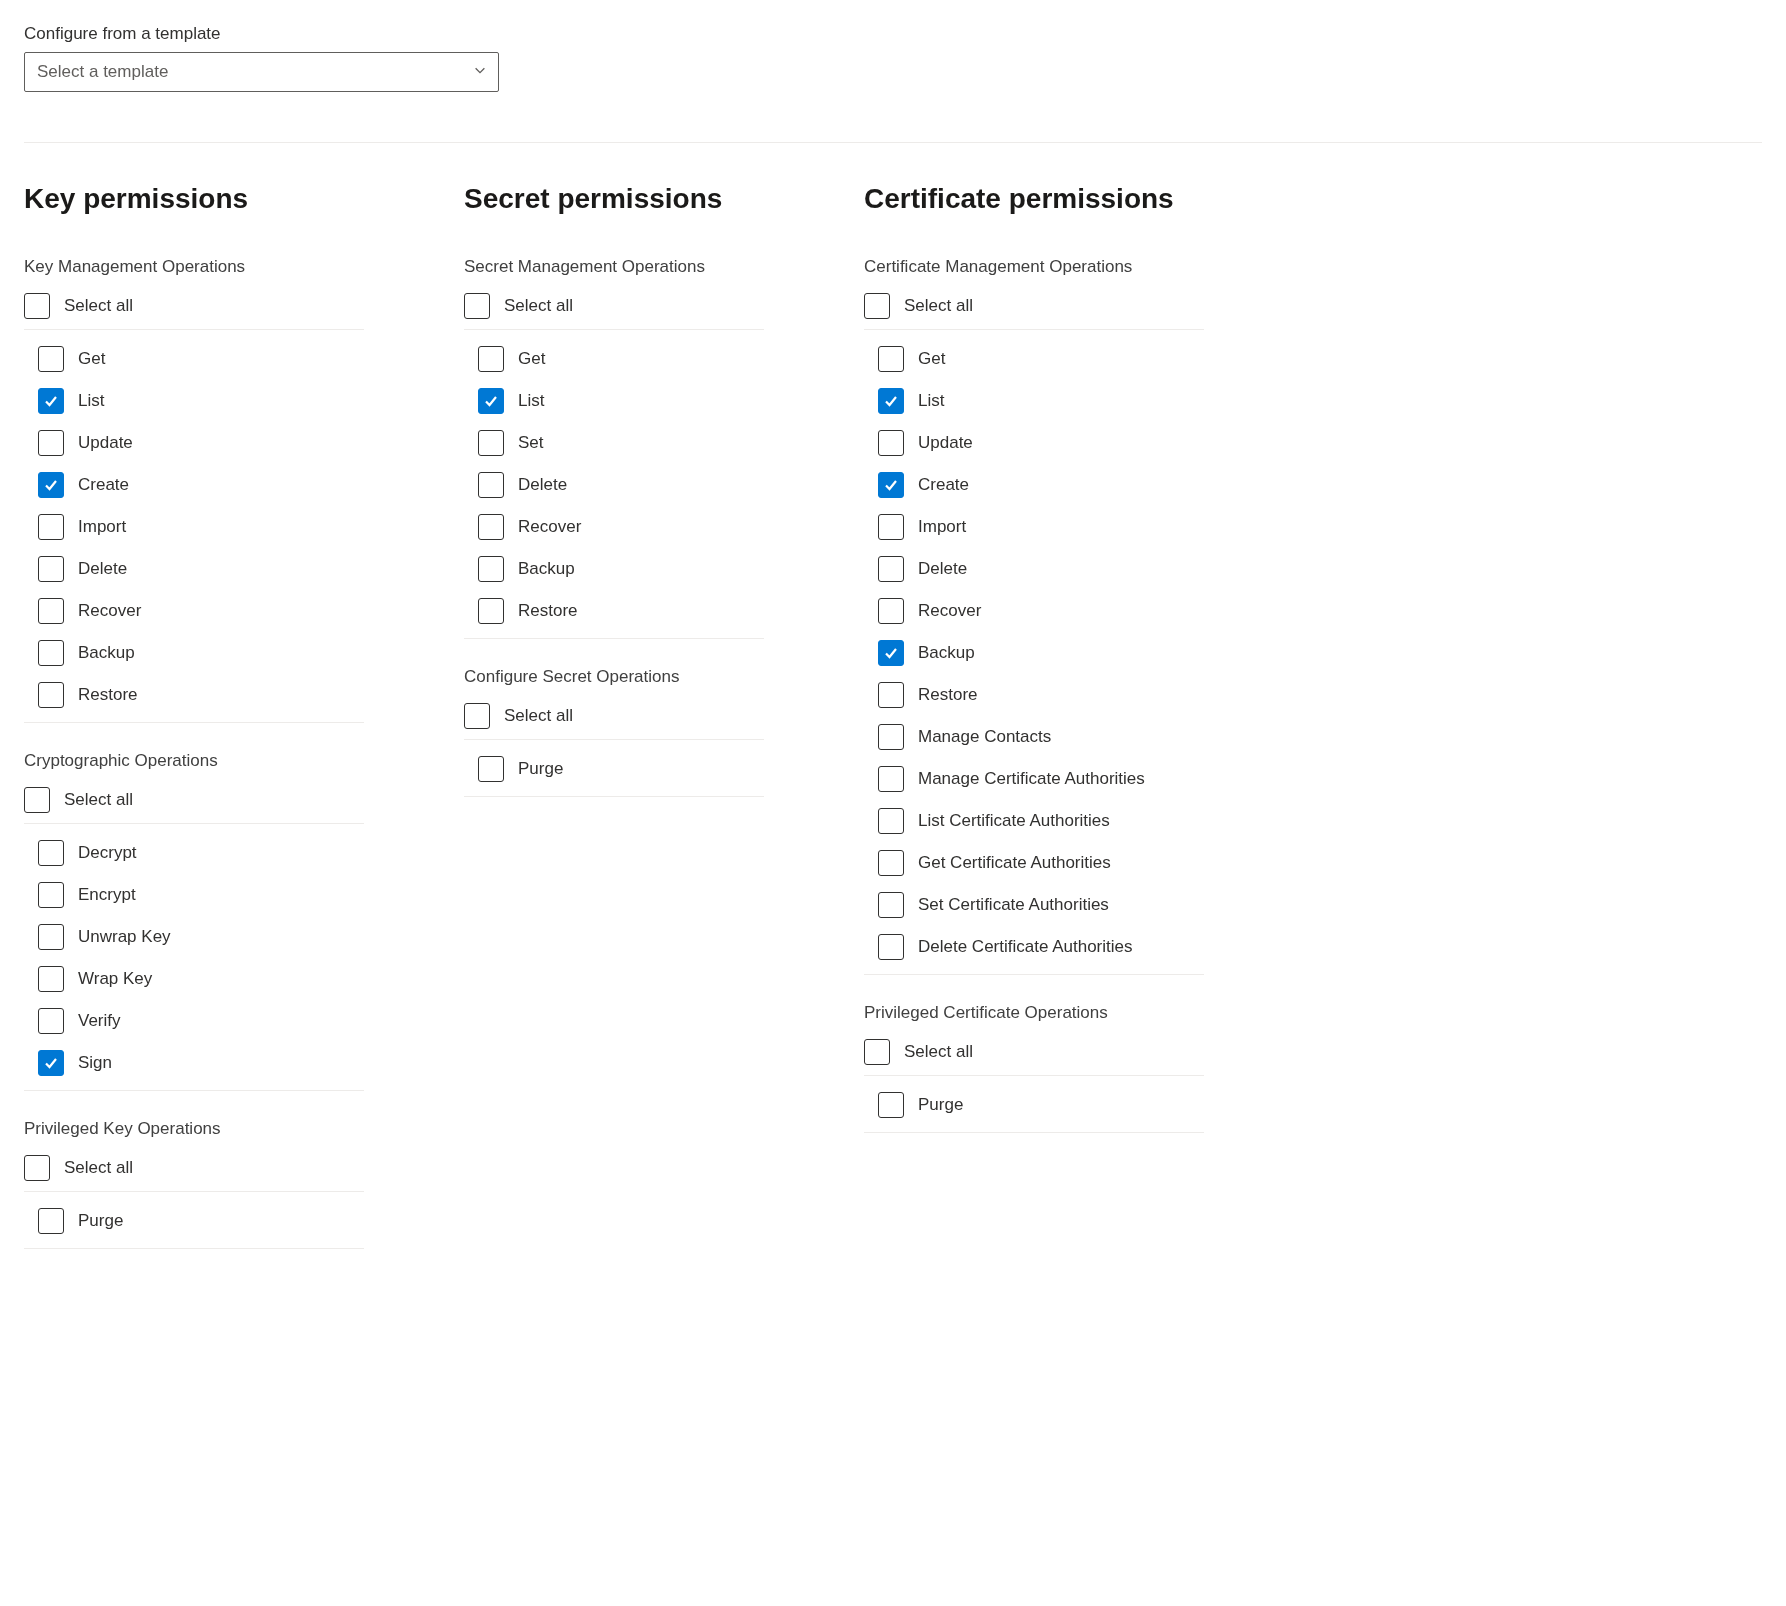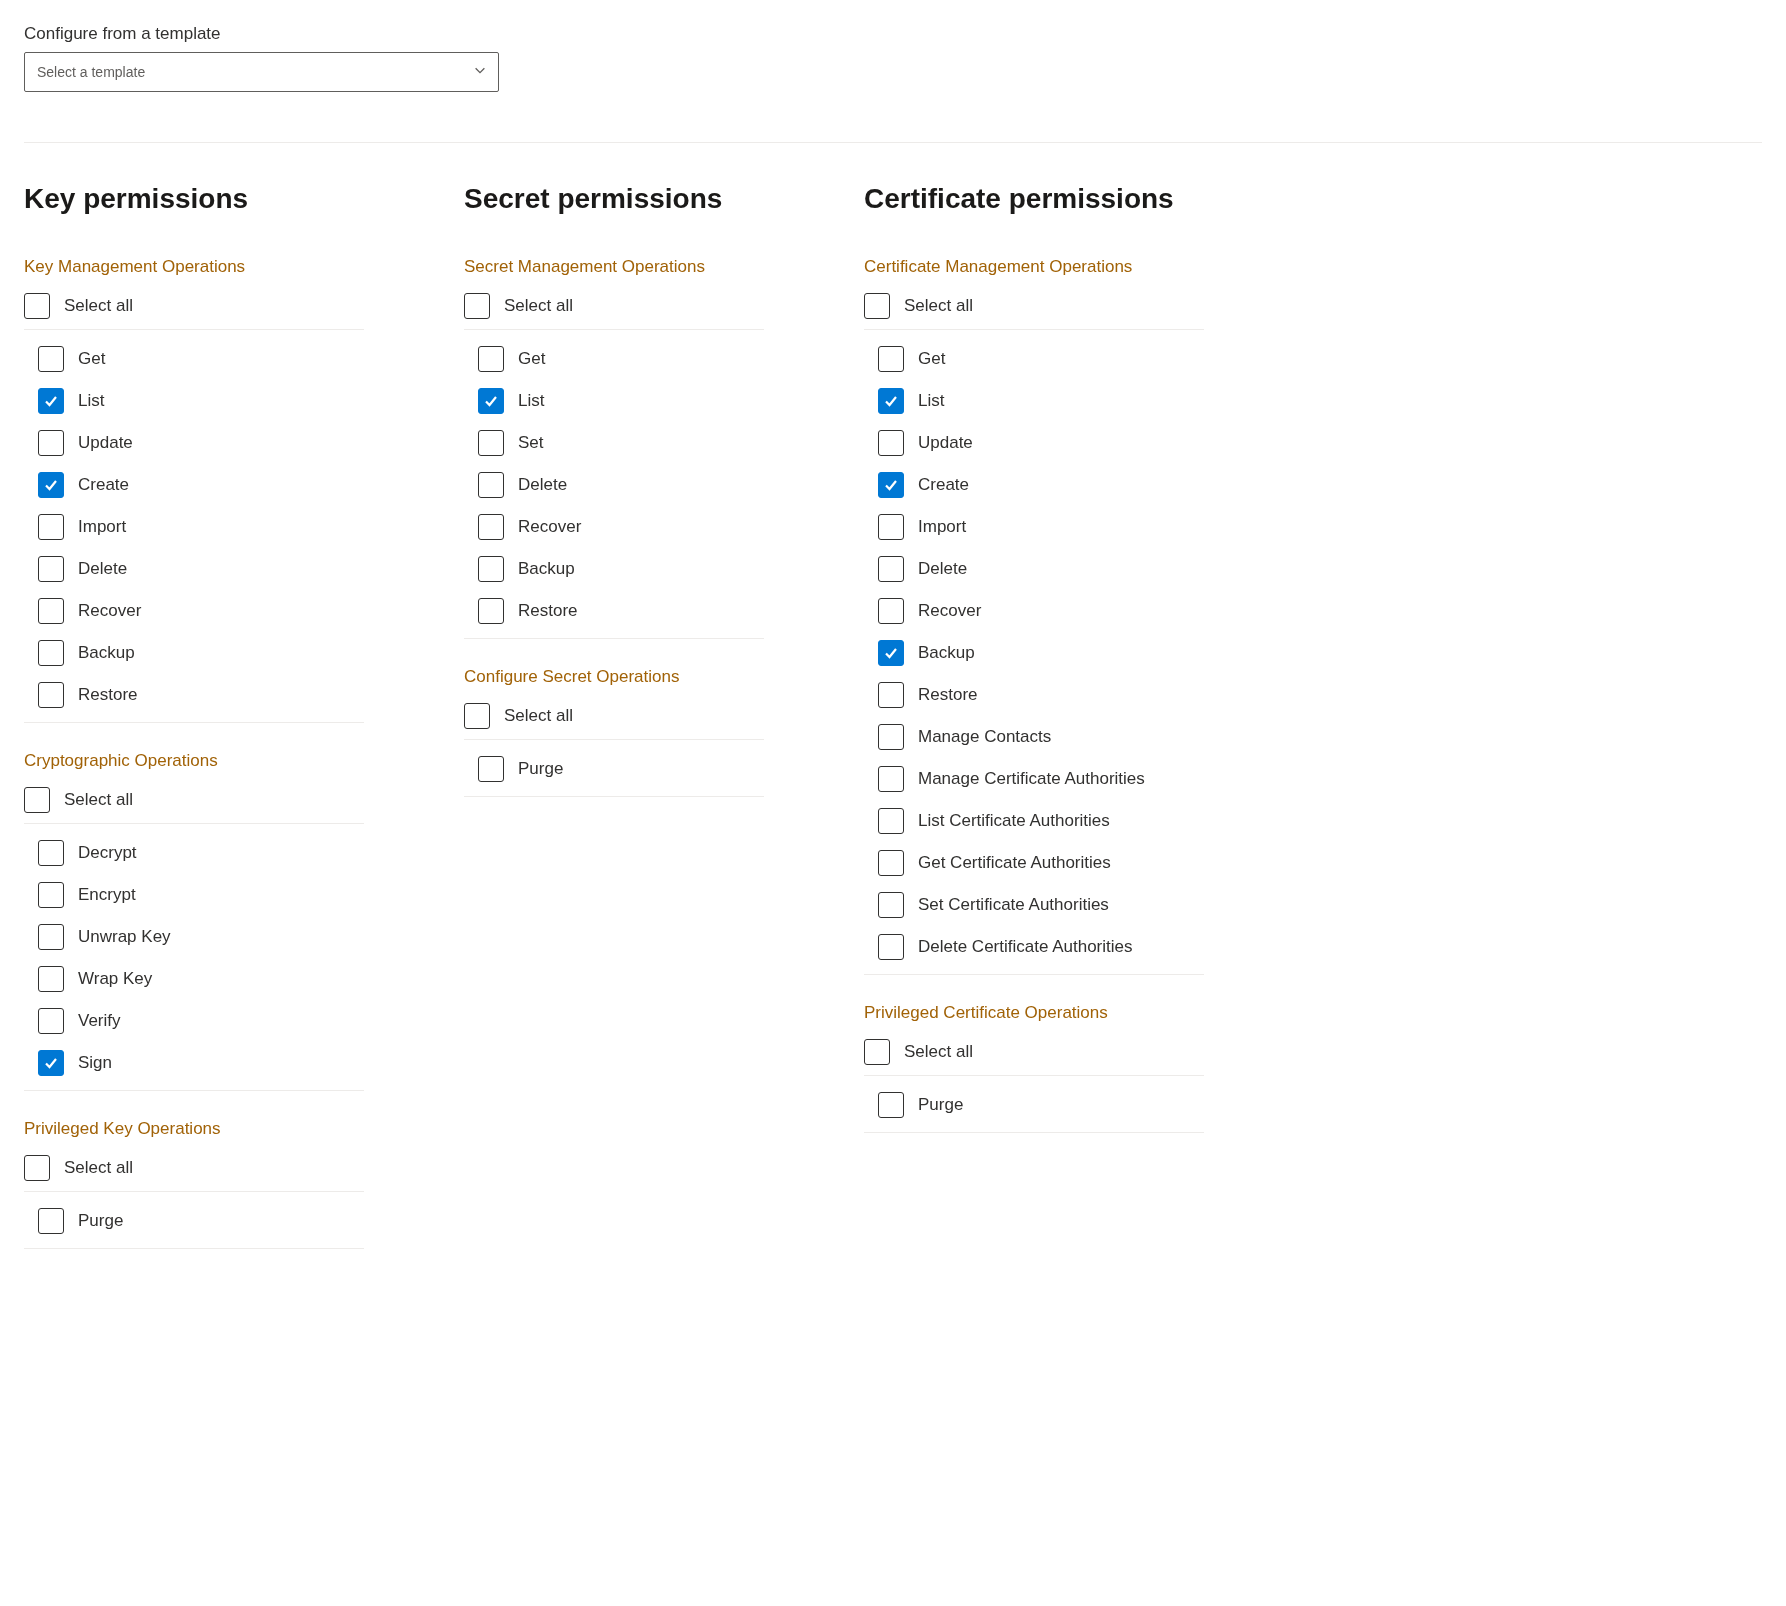--- a/index.html
+++ b/index.html
@@ -26,21 +26,21 @@
       position: relative;
       width: 475px;
     }
     .select-box {
       width: 100%;
       height: 40px;
       border: 1px solid #605e5c;
       border-radius: 2px;
       background: #ffffff;
       padding: 0 36px 0 12px;
-      font-size: 14px;
+      font-size: 17px;
       color: #605e5c;
       display: flex;
       align-items: center;
       cursor: pointer;
     }
     .chevron {
       position: absolute;
       right: 12px;
       top: 50%;
       transform: translateY(-50%);
@@ -74,21 +74,21 @@
       width: 340px;
     }
     .col-heading {
       font-size: 28px;
       font-weight: 700;
       color: #1b1a19;
       margin-bottom: 42px;
     }
     .group-title {
       font-size: 17px;
-      color: #a16207;
+      color: #404040;
       margin-bottom: 10px;
       margin-top: 28px;
     }
     .group-title:first-of-type {
       margin-top: 0;
     }
     .select-all-row {
       display: flex;
       align-items: center;
       gap: 14px;

